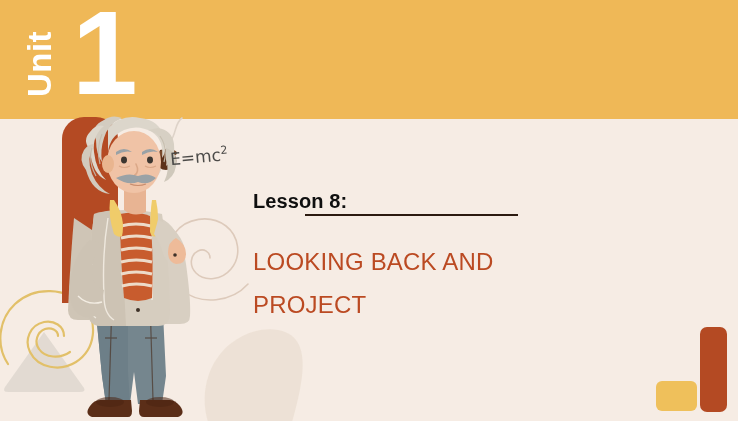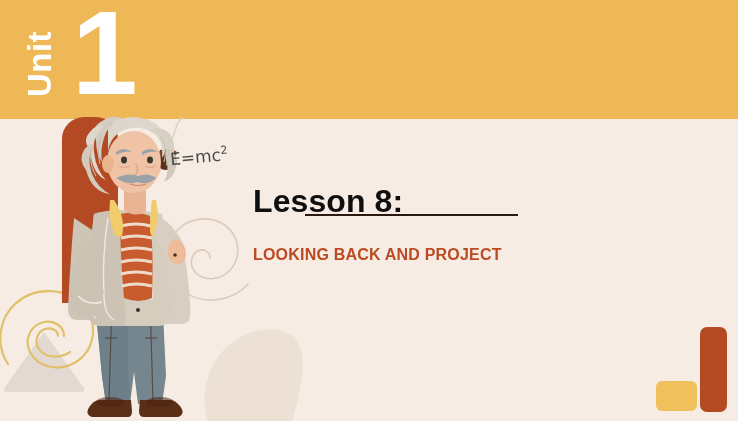--- a/index.html
+++ b/index.html
@@ -136,39 +136,39 @@
 
   
   #lesson-block {
     position: absolute;
     left: 253px;
     top: 186px;
     width: 300px;
   }
   #lesson-label {
     color: #0f0f0f;
-    font-size: 32px;
+    font-size: 20px;
     font-weight: bold;
     letter-spacing: 0.1px;
     line-height: 30px;
     white-space: nowrap;
   }
   #lesson-rule {
     position: absolute;
     left: 52px;
     top: 28px;
     width: 213px;
     height: 2px;
     background: #2b1a10;
   }
   #lesson-title {
-    margin-top: 17px;
+    margin-top: 24px;
     color: #bb4a22;
-    font-size: 16px;
-    font-weight: bold;
+    font-size: 24px;
+    font-weight: normal;
     line-height: 43px;
     letter-spacing: 0.2px;
     max-width: 275px;
   }
 
   
   #bar-yellow {
     position: absolute;
     left: 656px;
     top: 381px;

